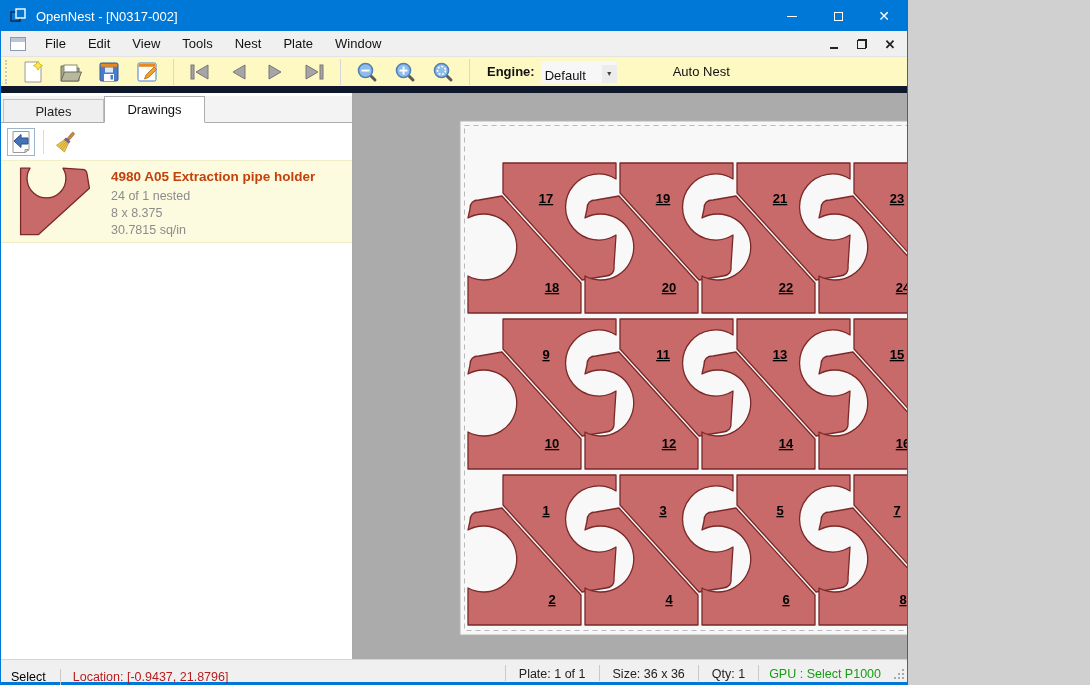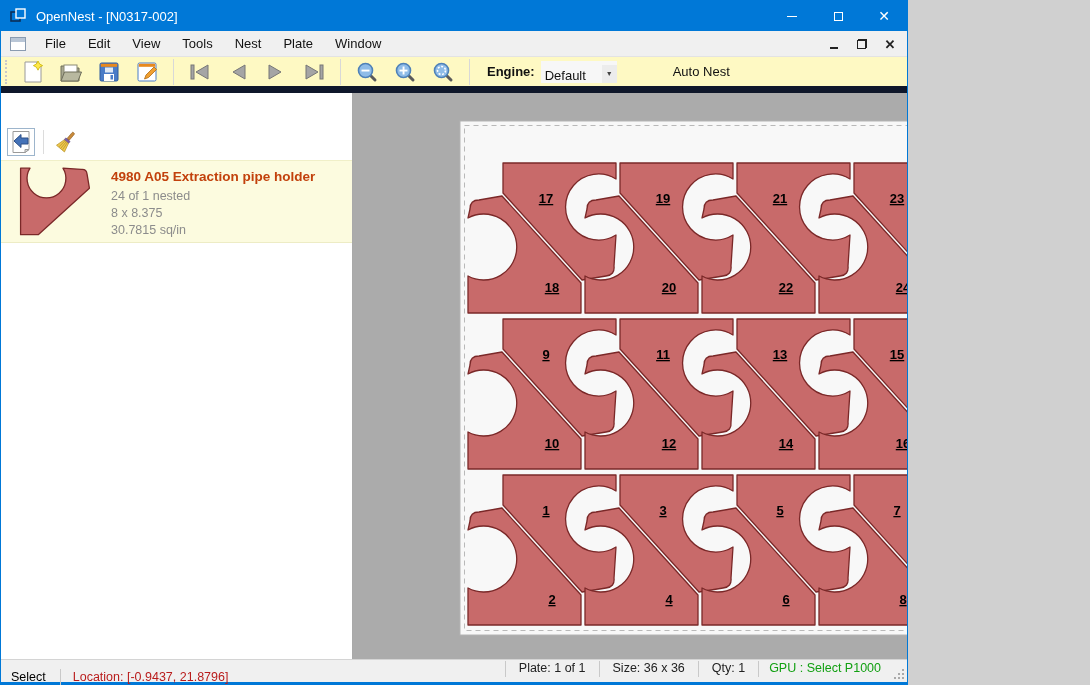--- a/index.html
+++ b/index.html
@@ -57,21 +57,21 @@
   .item-title { font-weight:bold; font-size:13.5px; color:#c2410c; margin-bottom:4px; }
   .item-sub { color:#8C8C8C; font-size:12.5px; line-height:17px; }
   .canvas { flex:1; position:relative; background:#ABABAB; overflow:hidden; }
   .canvas svg { position:absolute; left:0; top:0; }
   
   .statusbar { position:absolute; left:0; bottom:0; right:0; height:25px; background:#F0F0F0; border-top:1px solid #D4D4D4; border-bottom:2px solid #0078D7; display:flex; align-items:center; font-size:12.5px; }
   .sb-left { display:flex; align-items:center;margin-top:12px; }
   .sb-mode { padding:0 14px 0 10px; color:#000; }
   .sb-sep { width:1px; height:16px; background:#C9C9C9; }
   .sb-location { padding:0 12px; color:#b91c1c; }
-  .sb-right { margin-left:auto; display:flex; align-items:flex-start; }
+  .sb-right { margin-left:auto; display:flex; align-items:flex-end; }
   .sb-val { padding:0 13px; color:#222; }
   .sb-gpu { padding:0 10px; }
   .resize-grip { width:14px; height:20px; margin-right:2px; position:relative; }
   .resize-grip i { position:absolute; width:2px; height:2px; background:#A9A9A9; }
 </style>
 </head>
 <body>
 
 <div class="window">
 
@@ -205,20 +205,24 @@
     <span class="engine-label">Engine:</span>
     <div class="engine-combo">
       <span class="combo-text">Default</span>
       <span class="combo-arrow">▼</span>
     </div>
     <span class="auto-nest">Auto Nest</span>
   </div>
 
   <div class="body">
     <div class="left-panel">
+      <div class="tabstrip">
+        <div class="tab inactive">Plates</div>
+        <div class="tab active">Drawings</div>
+      </div>
       <div class="panel-toolbar">
         <div class="pt-btn bordered">
           <svg width="22" height="24" viewBox="0 0 22 24">
             <path d="M3 1.5 h16 v18 l-4 3 h-12 z" fill="#ffffff" stroke="#9a9a9a"></path>
             <path d="M19 19.5 l-4 3 v-3 z" fill="#e0e0e0" stroke="#9a9a9a"></path>
             <path d="M18 8 v6 h-7 v3.5 l-7 -6.5 7 -6.5 v3.5 z" fill="#4472B8" stroke="#2D4F86"></path>
           </svg>
         </div>
         <span class="pt-sep"></span>
         <div class="pt-btn">

